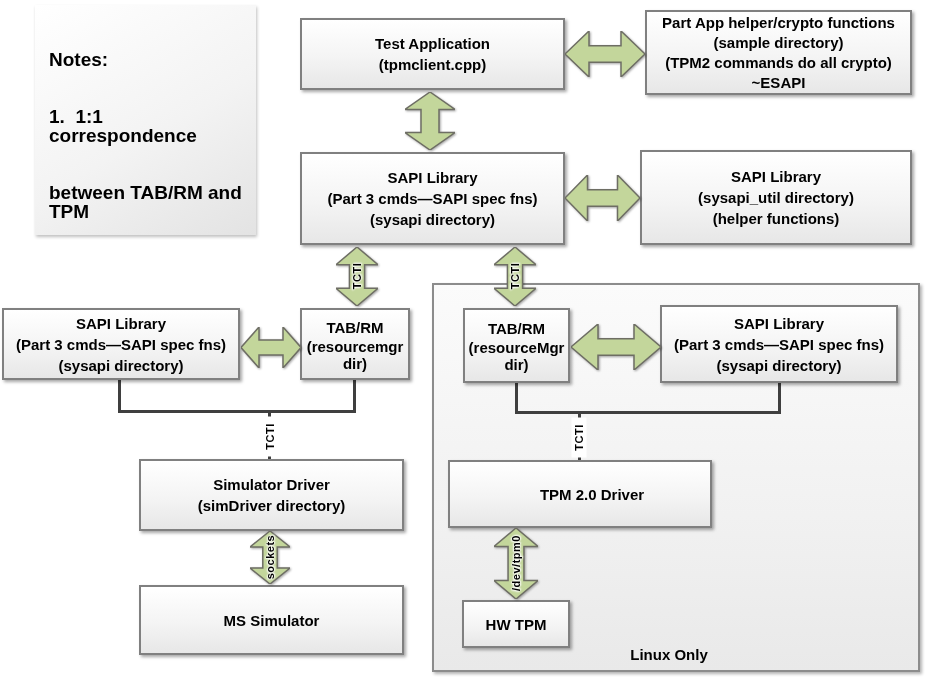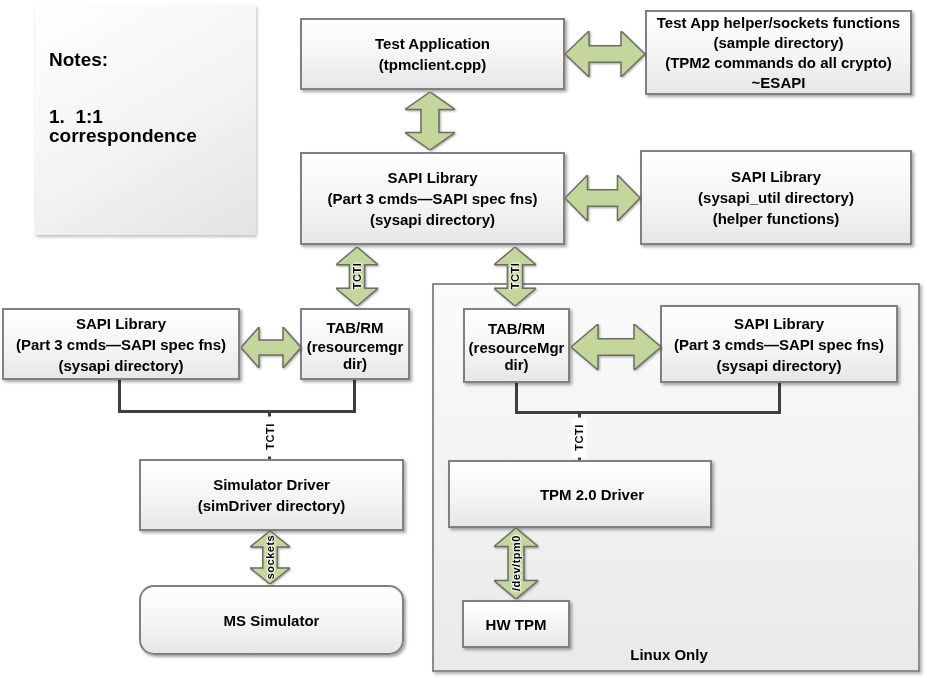--- a/index.html
+++ b/index.html
@@ -45,34 +45,35 @@
 <body>
 
 <div class="canvas">
 
   <div class="linux"></div>
   <div class="linux-label">Linux Only</div>
 
   <div class="notes">
     <div>Notes:</div>
     <div>1.  1:1 correspondence</div>
+    <div>between TAB/RM and TPM</div>
   </div>
 
   <div class="bracket" style="left:118px;top:380px;width:238px;height:33px;"></div>
   <div class="vline" style="left:268px;top:411px;height:48px;"></div>
   <div class="bracket" style="left:515px;top:383px;width:266px;height:31px;"></div>
   <div class="vline" style="left:578px;top:412px;height:48px;"></div>
 
   <div class="node" style="left:300px;top:18px;width:265px;height:72px;">
     <div>Test Application</div>
     <div>(tpmclient.cpp)</div>
   </div>
 
   <div class="node tight" style="left:645px;top:10px;width:267px;height:85px;">
-    <div>Test App helper/sockets functions</div>
+    <div>Part App helper/crypto functions</div>
     <div>(sample directory)</div>
     <div>(TPM2 commands do all crypto)</div>
     <div>~ESAPI</div>
   </div>
 
   <div class="node" style="left:300px;top:152px;width:265px;height:93px;">
     <div>SAPI Library</div>
     <div>(Part 3 cmds—SAPI spec fns)</div>
     <div>(sysapi directory)</div>
   </div>
@@ -105,21 +106,21 @@
     <div>SAPI Library</div>
     <div>(Part 3 cmds—SAPI spec fns)</div>
     <div>(sysapi directory)</div>
   </div>
 
   <div class="node" style="left:139px;top:459px;width:265px;height:72px;">
     <div>Simulator Driver</div>
     <div>(simDriver directory)</div>
   </div>
 
-  <div class="node" style="left:139px;top:585px;width:265px;height:70px;border-radius:15px;">
+  <div class="node" style="left:139px;top:585px;width:265px;height:70px;">
     <div>MS Simulator</div>
   </div>
 
   <div class="node" style="left:448px;top:460px;width:264px;height:68px;padding-left:24px;">
     <div>TPM 2.0 Driver</div>
   </div>
 
   <div class="node" style="left:462px;top:600px;width:108px;height:48px;">
     <div>HW TPM</div>
   </div>

